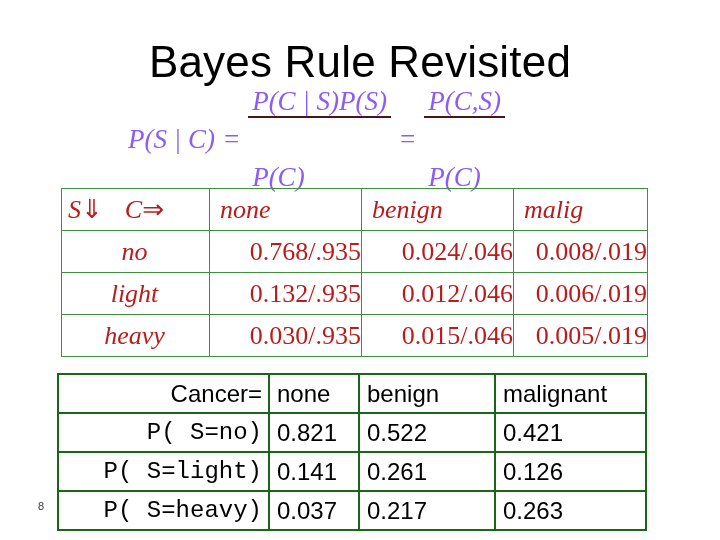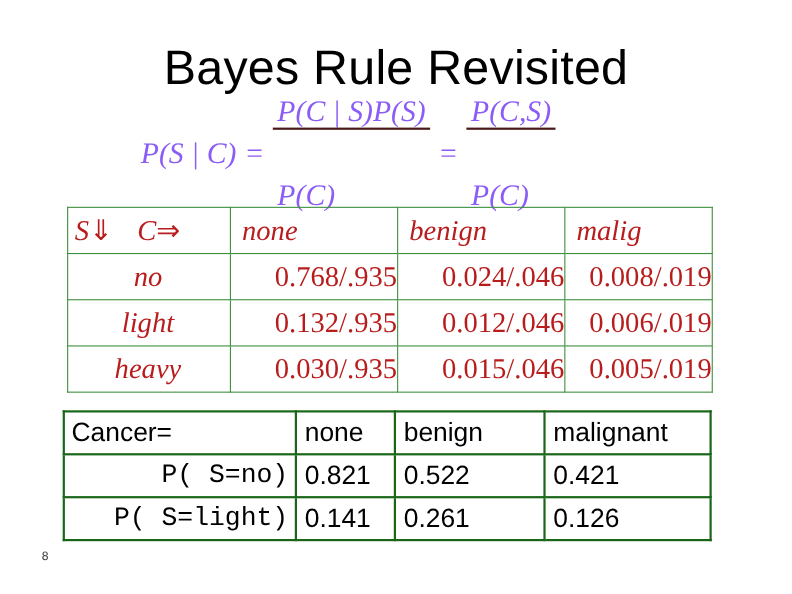--- a/index.html
+++ b/index.html
@@ -127,21 +127,21 @@
     padding: 0 6px;
     font-size: 24px;
     color: #000000;
     vertical-align: middle;
     overflow: hidden;
     white-space: nowrap;
   }
   #table-posterior .lbl   { text-align: right;  padding-left: 7px; font-family: Liberation Mono, monospace; }
   #table-posterior .hdr   { text-align: left;  padding-left: 7px; }
   #table-posterior .num   { text-align: left;  padding-left: 7px; margin-top: 36px; }
-  #table-posterior .corner{ text-align: left; }
+  #table-posterior .corner{ text-align: right; }
 
   
   #page-number {
     position: absolute;
     left: 38px;
     top: 500px;
     font-family: "Liberation Sans", sans-serif;
     font-size: 11px;
     color: #3a3a3a;
   }
@@ -221,16 +221,22 @@
       <td class="num">0.821</td>
       <td class="num">0.522</td>
       <td class="num">0.421</td>
     </tr>
     <tr>
       <td class="lbl">P( S=light)</td>
       <td class="num">0.141</td>
       <td class="num">0.261</td>
       <td class="num">0.126</td>
     </tr>
+    <tr>
+      <td class="lbl">P( S=heavy)</td>
+      <td class="num">0.037</td>
+      <td class="num">0.217</td>
+      <td class="num">0.263</td>
+    </tr>
   </tbody>
 </table>
 
 <div id="page-number">8</div>
 
 </body></html>

